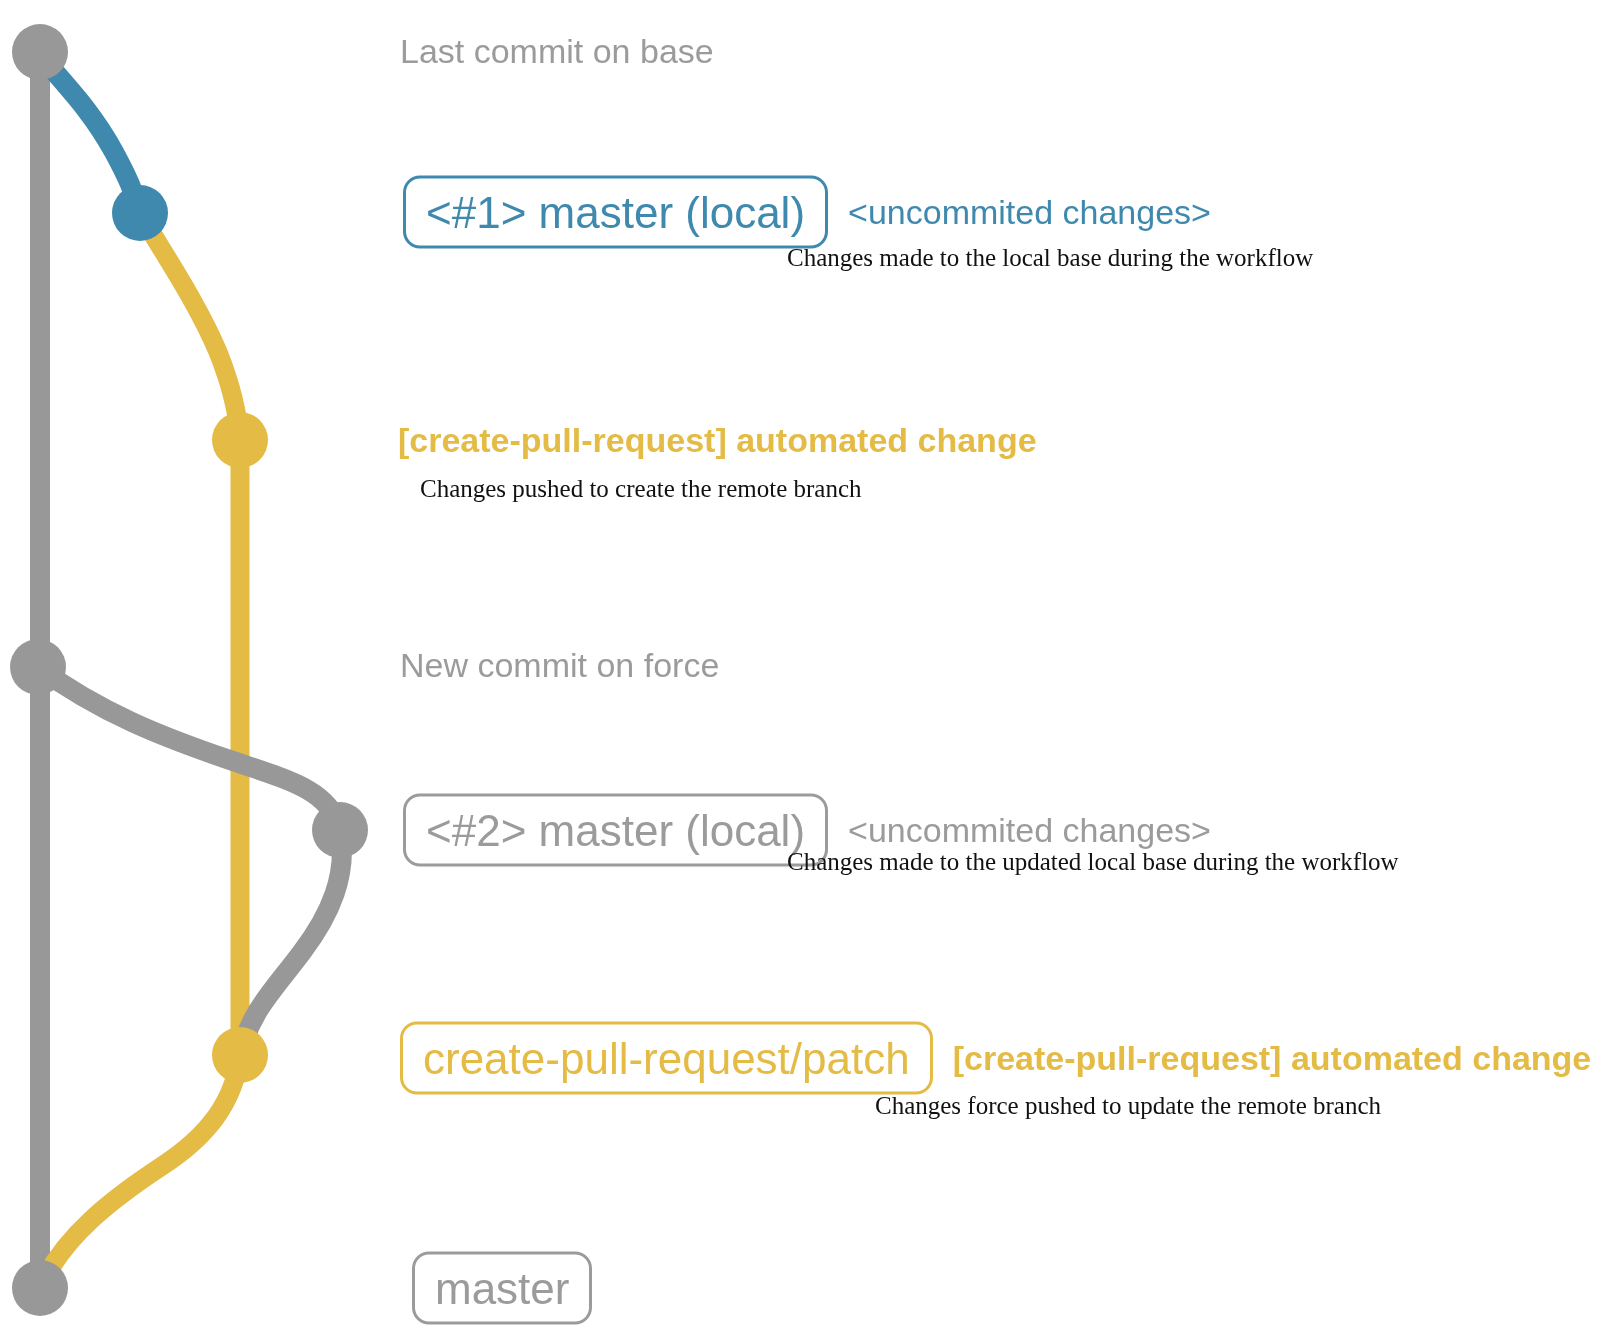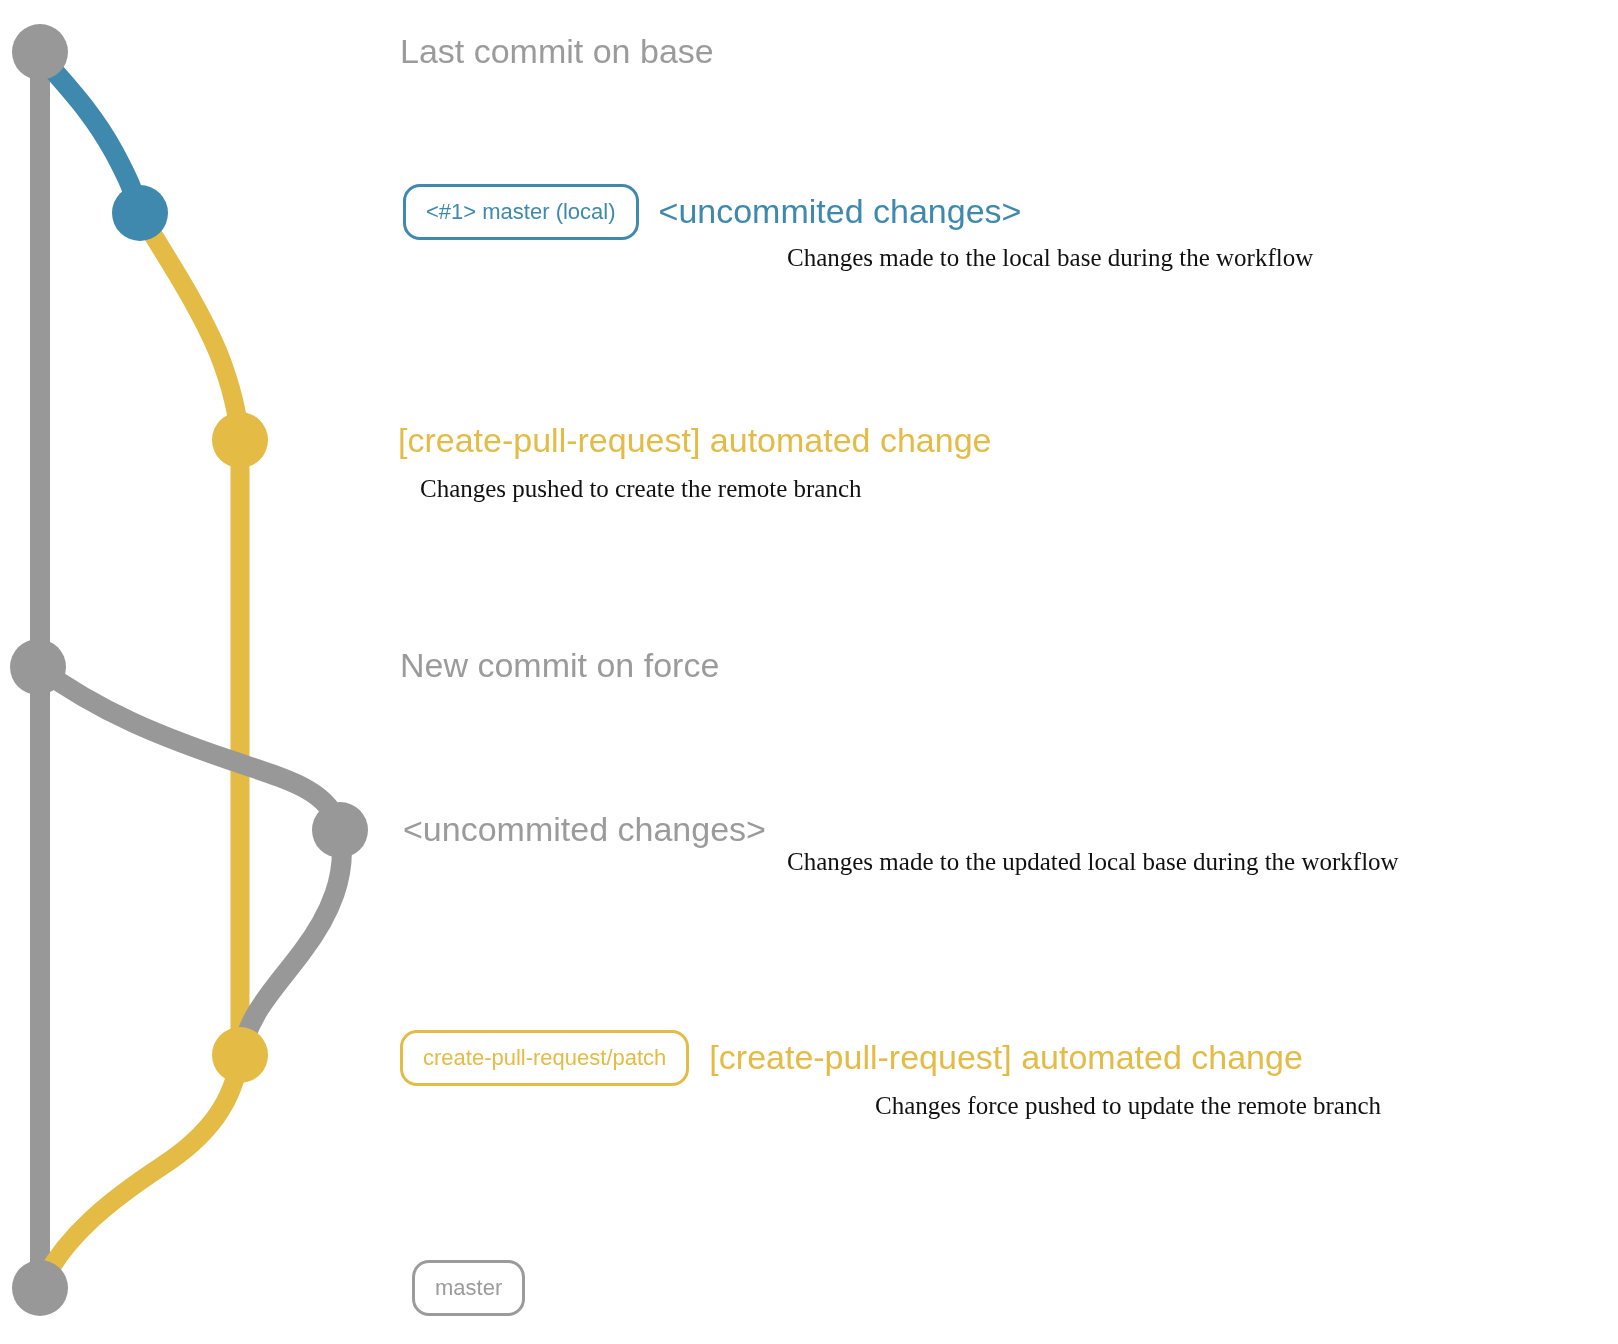--- a/index.html
+++ b/index.html
@@ -24,31 +24,31 @@
     position: absolute;
     display: flex;
     align-items: center;
     gap: 20px;
     transform: translateY(-50%);
     white-space: nowrap;
   }
   .sans { font-size: 34px; line-height: 1.15; }
   .gray-text   { color: var(--gray_text); }
   .blue-text   { color: var(--blue); }
-  .yellow-text { color: var(--yellow); }
+  .yellow-text { color: var(--yellow); font-weight: bold; }
 
   .badge {
     box-sizing: border-box;
-    height: 56px;
+    height: 73px;
     display: flex;
     align-items: center;
     padding: 16px 20px;
     border: 3px solid;
     border-radius: 17px;
-    font-size: 22px;
+    font-size: 44px;
     white-space: nowrap;
   }
   .badge.blue   { color: var(--blue);      border-color: var(--blue); }
   .badge.gray   { color: var(--gray_text); border-color: var(--gray_text); }
   .badge.yellow { color: var(--yellow);    border-color: var(--yellow); }
 
   .serif {
     position: absolute;
     transform: translateY(-50%);
     font-family: "Liberation Serif", serif;
@@ -95,20 +95,21 @@
 <div class="row" style="left:398px; top:441px">
   <span class="sans yellow-text">[create-pull-request] automated change</span>
 </div>
 <div class="serif" style="left:420px; top:489px">Changes pushed to create the remote branch</div>
 
 <div class="row" style="left:400px; top:666px">
   <span class="sans gray-text">New commit on force</span>
 </div>
 
 <div class="row" style="left:403px; top:830px">
+  <span class="badge gray">&lt;#2&gt; master (local)</span>
   <span class="sans gray-text">&lt;uncommited changes&gt;</span>
 </div>
 <div class="serif" style="left:787px; top:862px">Changes made to the updated local base during the workflow</div>
 
 <div class="row" style="left:400px; top:1058px">
   <span class="badge yellow">create-pull-request/patch</span>
   <span class="sans yellow-text">[create-pull-request] automated change</span>
 </div>
 <div class="serif" style="left:875px; top:1106px">Changes force pushed to update the remote branch</div>
 

